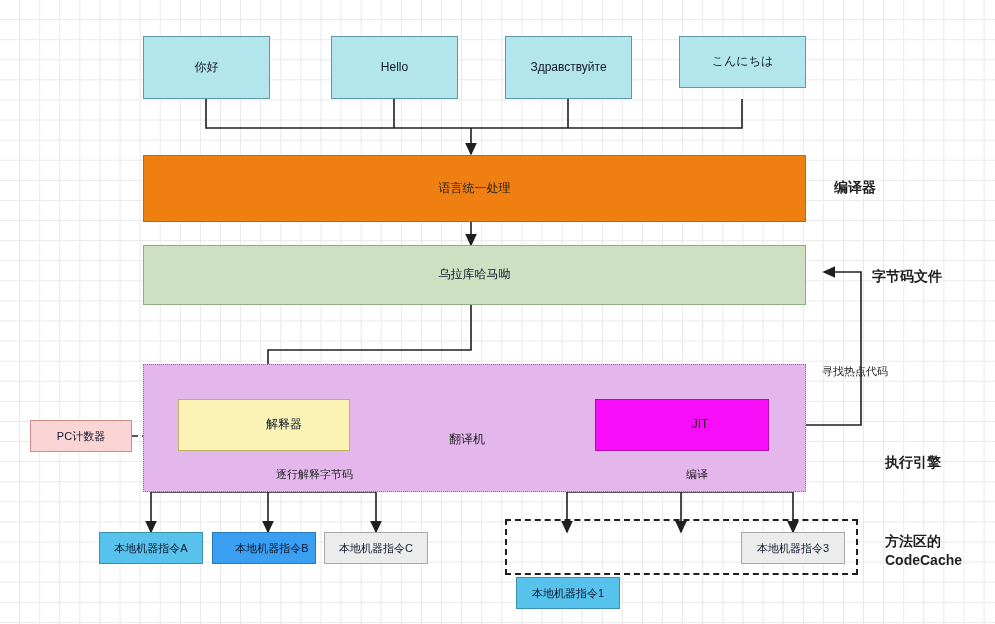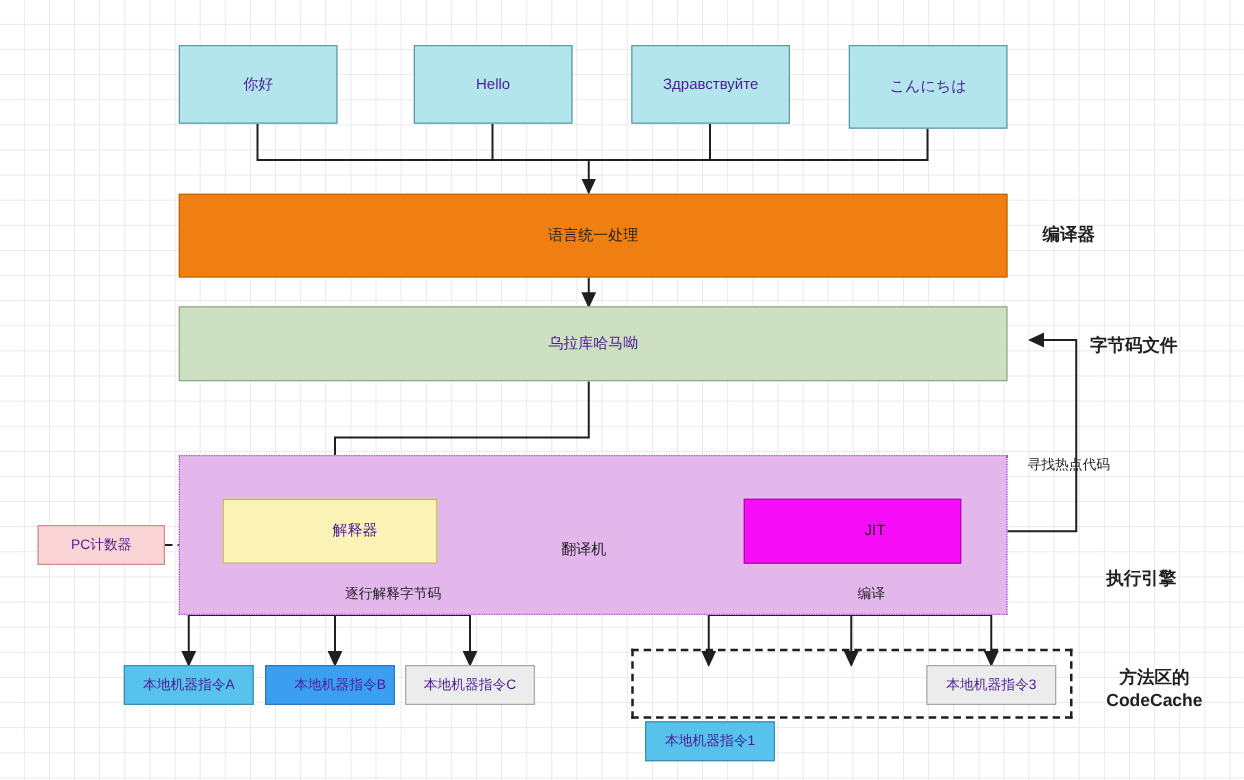--- a/index.html
+++ b/index.html
@@ -30,21 +30,21 @@
     height: 624px;
   }
   .node {
     position: absolute;
     box-sizing: border-box;
     display: flex;
     align-items: center;
     justify-content: center;
     text-align: center;
     font-size: 12px;
-    color: #4c1d95;
+    color: #0f172a;
     line-height: 1.3;
   }
   .lang-box {
     background: #b3e5ec;
     border: 1px solid #5b9aa6;
   }
   .unify-box {
     background: #ef7f10;
     border: 1px solid #c4660a;
     font-size: 12px;
@@ -161,21 +161,21 @@
 
   <div class="node lang-box" style="left:143px; top:36px; width:127px; height:63px;">
     <span>你好</span>
   </div>
   <div class="node lang-box" style="left:331px; top:36px; width:127px; height:63px;">
     <span>Hello</span>
   </div>
   <div class="node lang-box" style="left:505px; top:36px; width:127px; height:63px;">
     <span>Здравствуйте</span>
   </div>
-  <div class="node lang-box" style="left:679px; top:36px; width:127px; height:67px;">
+  <div class="node lang-box" style="left:679px; top:36px; width:127px; height:52px;">
     <span>こんにちは</span>
   </div>
 
   <div class="node unify-box" style="left:143px; top:155px; width:663px; height:67px;">
     <span>语言统一处理</span>
   </div>
 
   <div class="node bytecode-box" style="left:143px; top:245px; width:663px; height:60px;">
     <span>乌拉库哈马呦</span>
   </div>
@@ -217,18 +217,18 @@
   <div class="node instr-blue" style="left:516px; top:532px; width:104px; height:32px;margin-top:45px;">
     <span>本地机器指令1</span>
   </div>
   <div class="node instr-gray" style="left:741px; top:532px; width:104px; height:32px;">
     <span>本地机器指令3</span>
   </div>
 
   <div class="side-label" style="left:834px; top:178px;">编译器</div>
   <div class="side-label" style="left:872px; top:267px;">字节码文件</div>
   <div class="side-label" style="left:885px; top:453px;">执行引擎</div>
-  <div class="side-label" style="left:885px; top:532px;text-align:center;">
+  <div class="side-label" style="left:885px; top:532px;">
     <div>方法区的</div>
     <div>CodeCache</div>
   </div>
 
 </div>
 
 </body></html>

